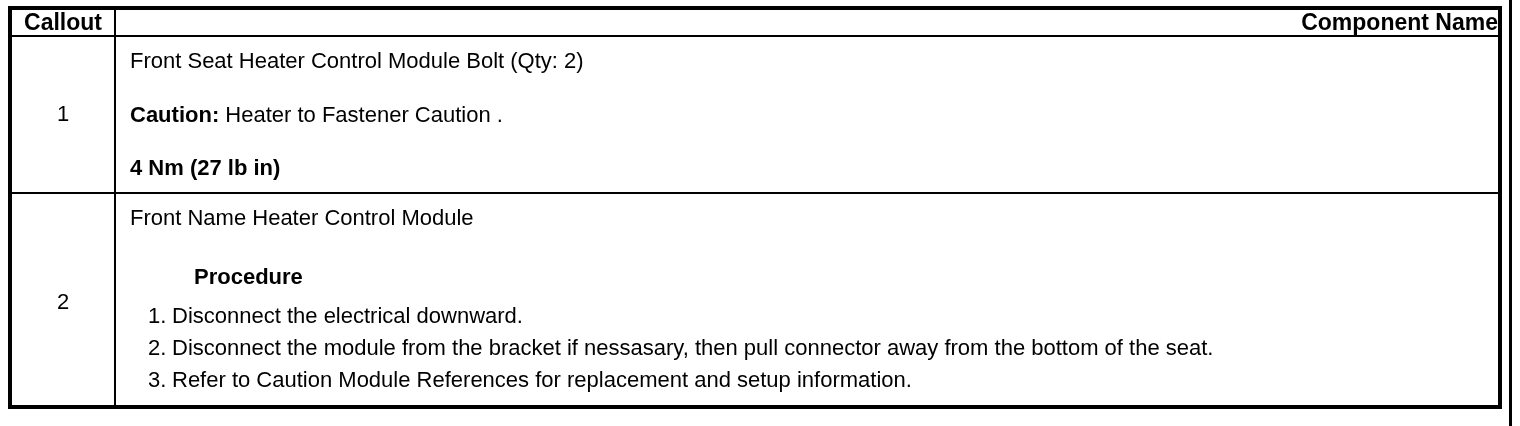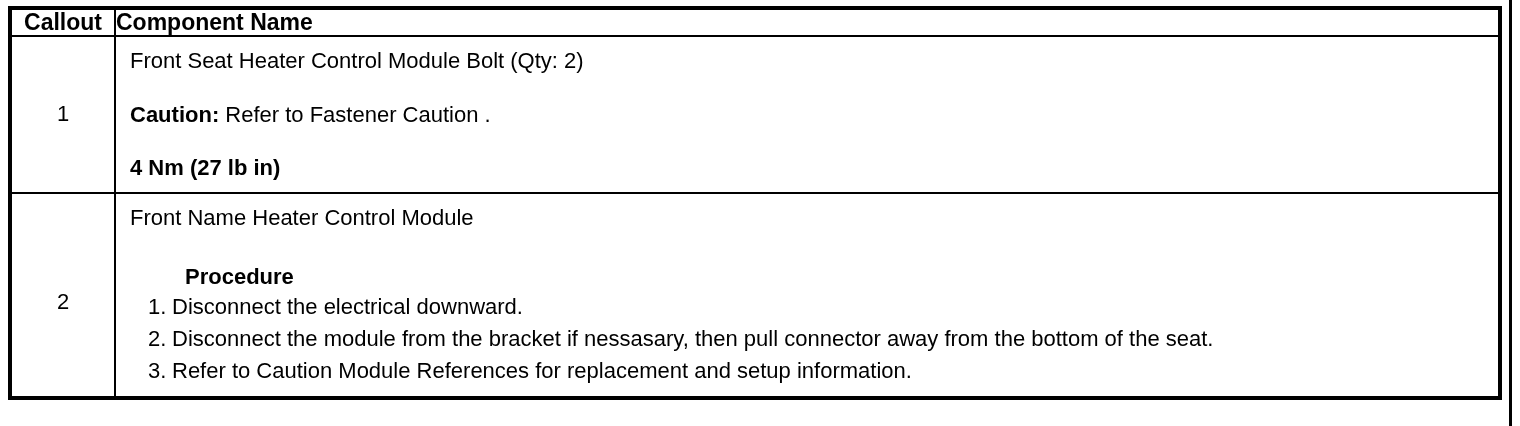--- a/index.html
+++ b/index.html
@@ -57,21 +57,21 @@
 
   
   thead th {
     border-bottom: 4px solid #000000;
     padding: 6px 0 8px 0;
     font-size: 23px;
     font-weight: bold;
     line-height: 1.1;
   }
   th.th-callout { text-align: center; }
-  th.th-name    { text-align: left; }
+  th.th-name    { text-align: right; }
 
   
   td.callout-cell {
     text-align: center;
     font-size: 22px;
     font-weight: normal;
     line-height: 1.2;
   }
   td.callout-cell .callout-num {
     display: block;
@@ -91,21 +91,21 @@
   .line {
     margin: 0 0 0 0;
     white-space: nowrap;
   }
   .line + .line { margin-top: 26px; }
 
   .bold { font-weight: bold; }
 
   
   .proc-heading {
-    margin: 0;
+    margin: 9px;
     padding-left: 55px;
     font-size: 22px;
     font-weight: bold;
   }
   .gap-after-title { margin-top: 32px; }
   .gap-before-list { margin-top: 26px; }
 
   ol.proc-list {
     list-style: none;
     margin: 0;
@@ -153,21 +153,21 @@
 
       <tr class="row-1">
         <td class="callout-cell">
           <span class="callout-num">1</span>
         </td>
         <td class="name-cell">
 
           <div class="line">Front Seat Heater Control Module Bolt (Qty: 2)</div>
 
           <div class="line">
-            <span class="bold">Caution:</span><span> Refer to Fastener Caution .</span>
+            <span class="bold">Caution:</span><span> Heater to Fastener Caution .</span>
           </div>
 
           <div class="line bold">4 Nm (27 lb in)</div>
 
         </td>
       </tr>
 
       <tr class="row-2">
         <td class="callout-cell">
           <span class="callout-num">2</span>

